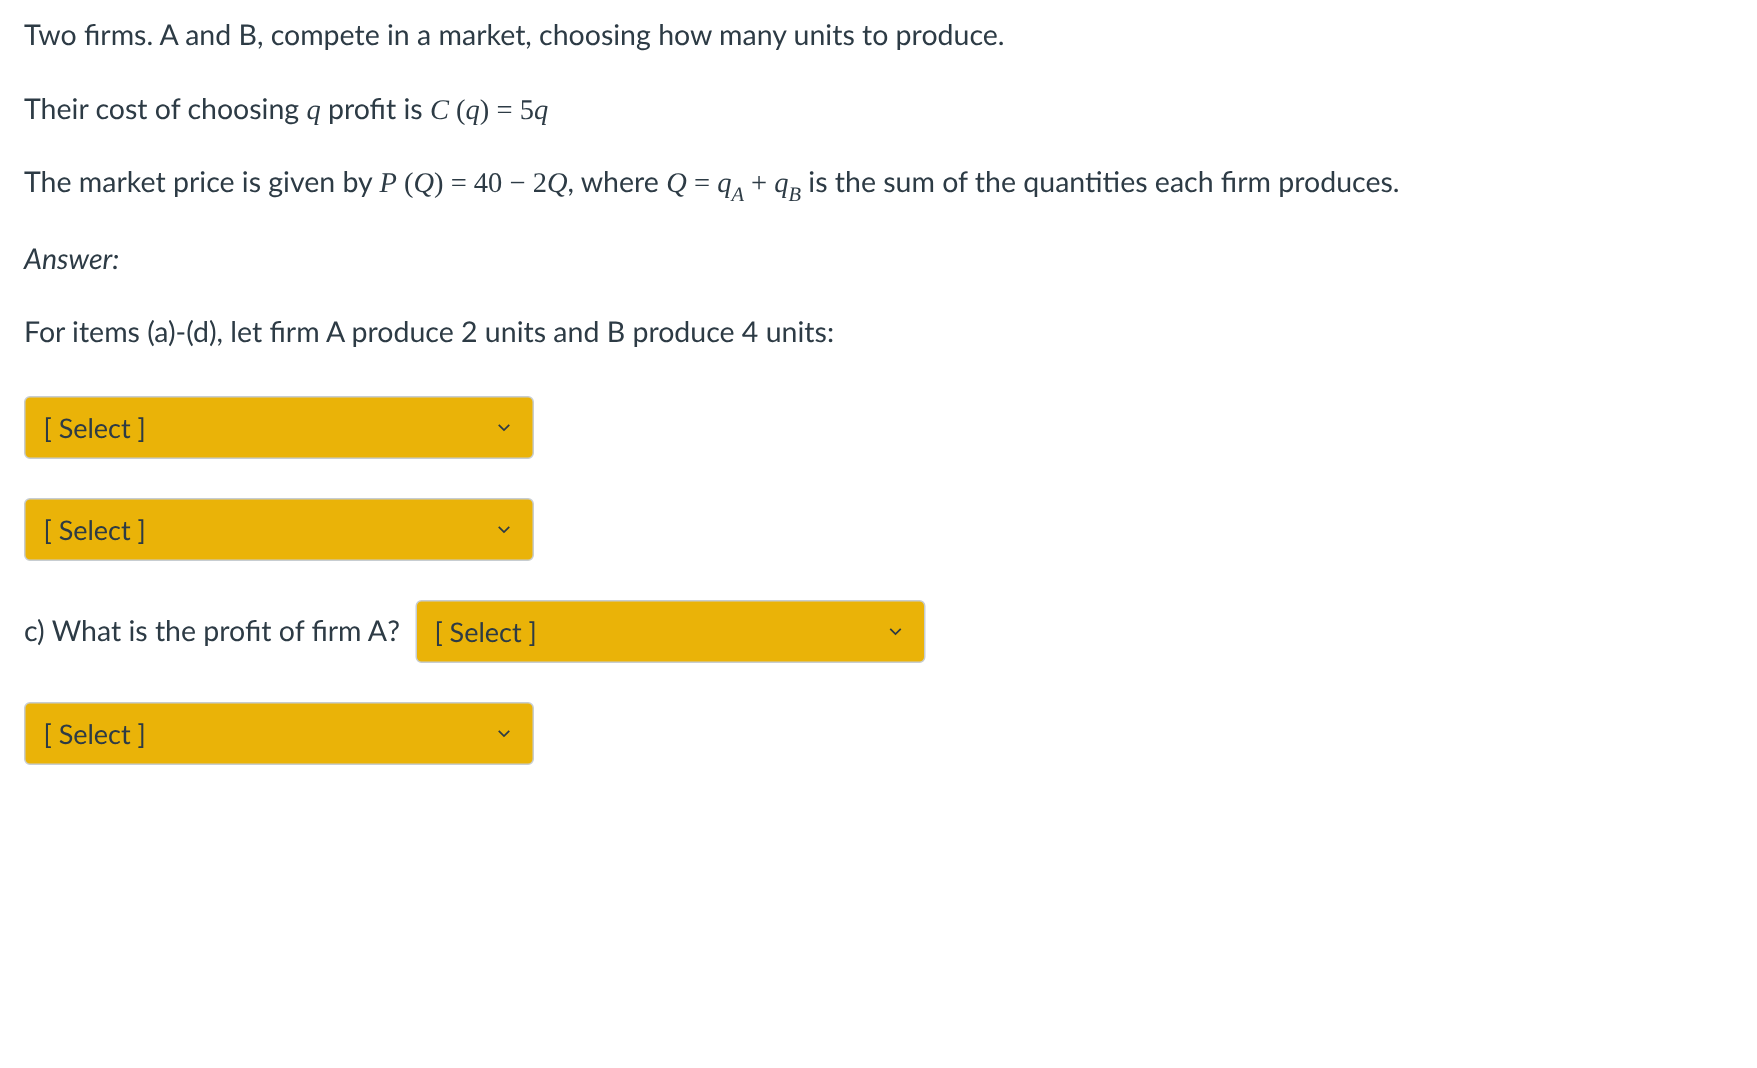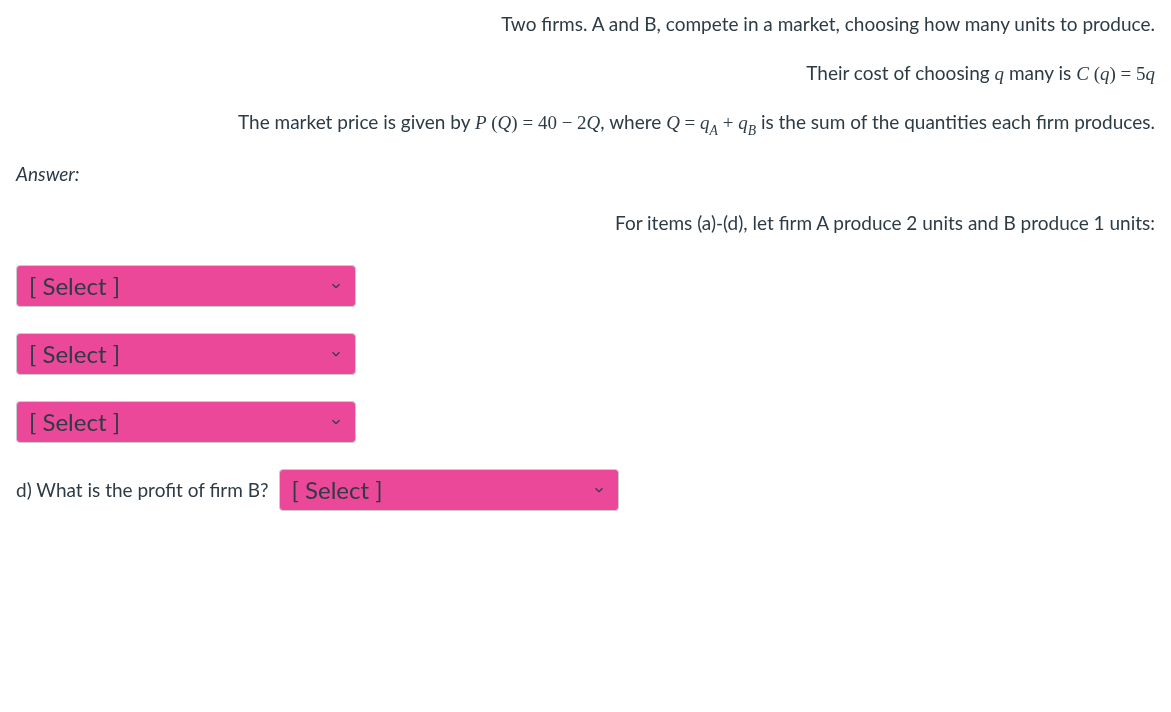--- a/index.html
+++ b/index.html
@@ -11,21 +11,20 @@
       font-family: 'Lato', 'Helvetica Neue', Arial, sans-serif;
       font-size: 19px;
       color: #2d3b45;
       line-height: 1.5;
       padding: 10px 16px;
       width: 1171px;
       background: #fff;
     }
     .para {
       margin-bottom: 20px;
-      text-align: right;
     }
     .math {
       font-family: 'STIXGeneral', 'Cambria Math', 'Times New Roman', serif;
       font-style: italic;
     }
     .math-up {
       font-family: 'STIXGeneral', 'Cambria Math', 'Times New Roman', serif;
       font-style: normal;
     }
     .answer-label {
@@ -46,23 +45,23 @@
     }
     .select-box {
       display: flex;
       align-items: center;
       justify-content: space-between;
       border: 1px solid #c7cdd1;
       border-radius: 4px;
       padding: 8px 12px;
       width: 340px;
       height: 42px;
-      background: #ec4899;
+      background: #eab308;
       cursor: pointer;
-      font-size: 24px;
+      font-size: 18px;
       color: #2d3b45;
     }
     .select-placeholder {
       color: #2d3b45;
     }
     .chevron {
       width: 14px;
       height: 14px;
       fill: none;
       stroke: #2d3b45;
@@ -78,59 +77,59 @@
     }
   </style>
 </head>
 <body>
 
 <div class="para">
   <span>Two firms. A and B, compete in a market, choosing how many units to produce.</span>
 </div>
 
 <div class="para">
-  <span>Their cost of choosing </span><span class="math">q</span><span> many is </span><span class="math">C</span><span class="math-up"> (</span><span class="math">q</span><span class="math-up">) = </span><span class="math-up">5</span><span class="math">q</span>
+  <span>Their cost of choosing </span><span class="math">q</span><span> profit is </span><span class="math">C</span><span class="math-up"> (</span><span class="math">q</span><span class="math-up">) = </span><span class="math-up">5</span><span class="math">q</span>
 </div>
 
 <div class="para">
   <span>The market price is given by </span><span class="math">P</span><span class="math-up"> (</span><span class="math">Q</span><span class="math-up">) = 40 − 2</span><span class="math">Q</span><span>, where </span><span class="math">Q</span><span class="math-up"> = </span><span class="math">q</span><sub class="mathsub">A</sub><span class="math-up"> + </span><span class="math">q</span><sub class="mathsub">B</sub><span> is the sum of the quantities each firm produces.</span>
 </div>
 
 <div class="answer-label">Answer:</div>
 
-<div class="para instr">For items (a)-(d), let firm A produce 2 units and B produce 1 units:</div>
+<div class="para instr">For items (a)-(d), let firm A produce 2 units and B produce 4 units:</div>
 
 <div class="qrow">
   <div class="select-box">
     <span class="select-placeholder">[ Select ]</span>
     <svg class="chevron" viewBox="0 0 24 24">
         <polyline points="6 9 12 15 18 9"></polyline>
       </svg>
   </div>
 </div>
 
 <div class="qrow">
   <div class="select-box">
     <span class="select-placeholder">[ Select ]</span>
     <svg class="chevron" viewBox="0 0 24 24">
         <polyline points="6 9 12 15 18 9"></polyline>
       </svg>
   </div>
 </div>
 
 <div class="qrow">
+  <span class="qtext">c) What is the profit of firm A?</span>
   <div class="select-box">
     <span class="select-placeholder">[ Select ]</span>
     <svg class="chevron" viewBox="0 0 24 24">
         <polyline points="6 9 12 15 18 9"></polyline>
       </svg>
   </div>
 </div>
 
 <div class="qrow">
-  <span class="qtext">d) What is the profit of firm B?</span>
   <div class="select-box">
     <span class="select-placeholder">[ Select ]</span>
     <svg class="chevron" viewBox="0 0 24 24">
         <polyline points="6 9 12 15 18 9"></polyline>
       </svg>
   </div>
 </div>
 
 </body></html>

